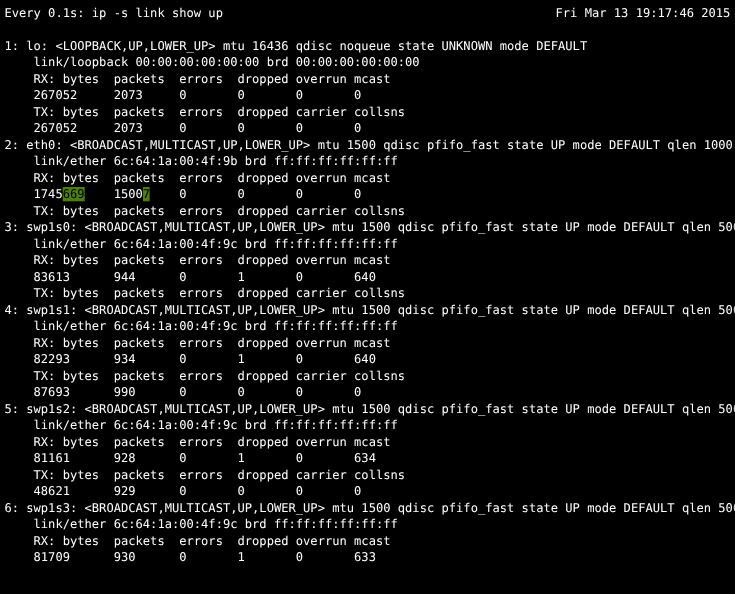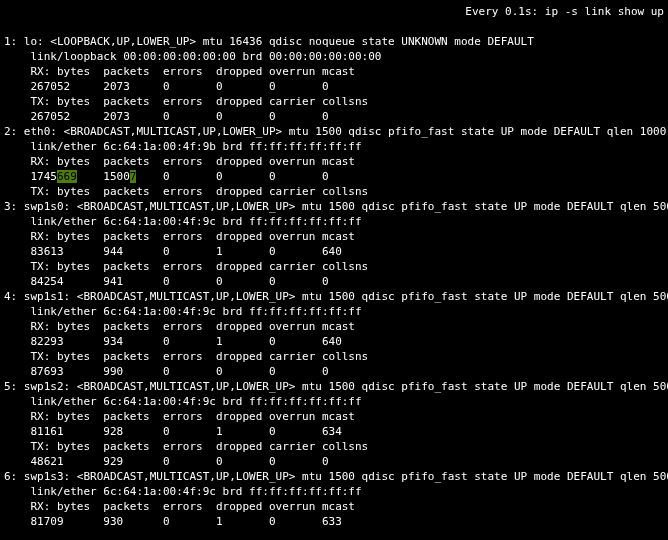--- a/index.html
+++ b/index.html
@@ -13,39 +13,40 @@
       font-family: "Menlo", "Consolas", "DejaVu Sans Mono", monospace;
       font-size: 11px;
       line-height: 15px;
       width: 668px;
       height: 540px;
       overflow: hidden;
       padding: 4px 4px;
     }
     .header {
       display: flex;
-      justify-content: flex-end;
+      justify-content: space-between;
       margin-bottom: 15px;
     }
     .block {
       margin-bottom: 0;
     }
     .l {
       white-space: pre;
     }
     .hl {
       background: #4d7c0f;
       color: #000;
     }
   </style>
 </head>
 <body>
 
 <div class="header">
   <span class="l">Every 0.1s: ip -s link show up</span>
+  <span class="l">Fri Mar 13 19:17:46 2015</span>
 </div>
 
 <div id="output">
     <div class="block">
       <div class="l">1: lo: &lt;LOOPBACK,UP,LOWER_UP&gt; mtu 16436 qdisc noqueue state UNKNOWN mode DEFAULT</div>
       <div class="l">    link/loopback 00:00:00:00:00:00 brd 00:00:00:00:00:00</div>
       <div class="l">    RX: bytes  packets  errors  dropped overrun mcast</div>
       <div class="l">    267052     2073     0       0       0       0</div>
       <div class="l">    TX: bytes  packets  errors  dropped carrier collsns</div>
       <div class="l">    267052     2073     0       0       0       0</div>
@@ -56,21 +57,20 @@
       <div class="l">    RX: bytes  packets  errors  dropped overrun mcast</div>
       <div class="l">    1745<span class="hl">669</span>    1500<span class="hl">7</span>    0       0       0       0</div>
       <div class="l">    TX: bytes  packets  errors  dropped carrier collsns</div>
     </div>
     <div class="block">
       <div class="l">3: swp1s0: &lt;BROADCAST,MULTICAST,UP,LOWER_UP&gt; mtu 1500 qdisc pfifo_fast state UP mode DEFAULT qlen 500</div>
       <div class="l">    link/ether 6c:64:1a:00:4f:9c brd ff:ff:ff:ff:ff:ff</div>
       <div class="l">    RX: bytes  packets  errors  dropped overrun mcast</div>
       <div class="l">    83613      944      0       1       0       640</div>
       <div class="l">    TX: bytes  packets  errors  dropped carrier collsns</div>
-      <div class="l">    84254      941      0       0       0       0</div>
     </div>
     <div class="block">
       <div class="l">4: swp1s1: &lt;BROADCAST,MULTICAST,UP,LOWER_UP&gt; mtu 1500 qdisc pfifo_fast state UP mode DEFAULT qlen 500</div>
       <div class="l">    link/ether 6c:64:1a:00:4f:9c brd ff:ff:ff:ff:ff:ff</div>
       <div class="l">    RX: bytes  packets  errors  dropped overrun mcast</div>
       <div class="l">    82293      934      0       1       0       640</div>
       <div class="l">    TX: bytes  packets  errors  dropped carrier collsns</div>
       <div class="l">    87693      990      0       0       0       0</div>
     </div>
     <div class="block">

